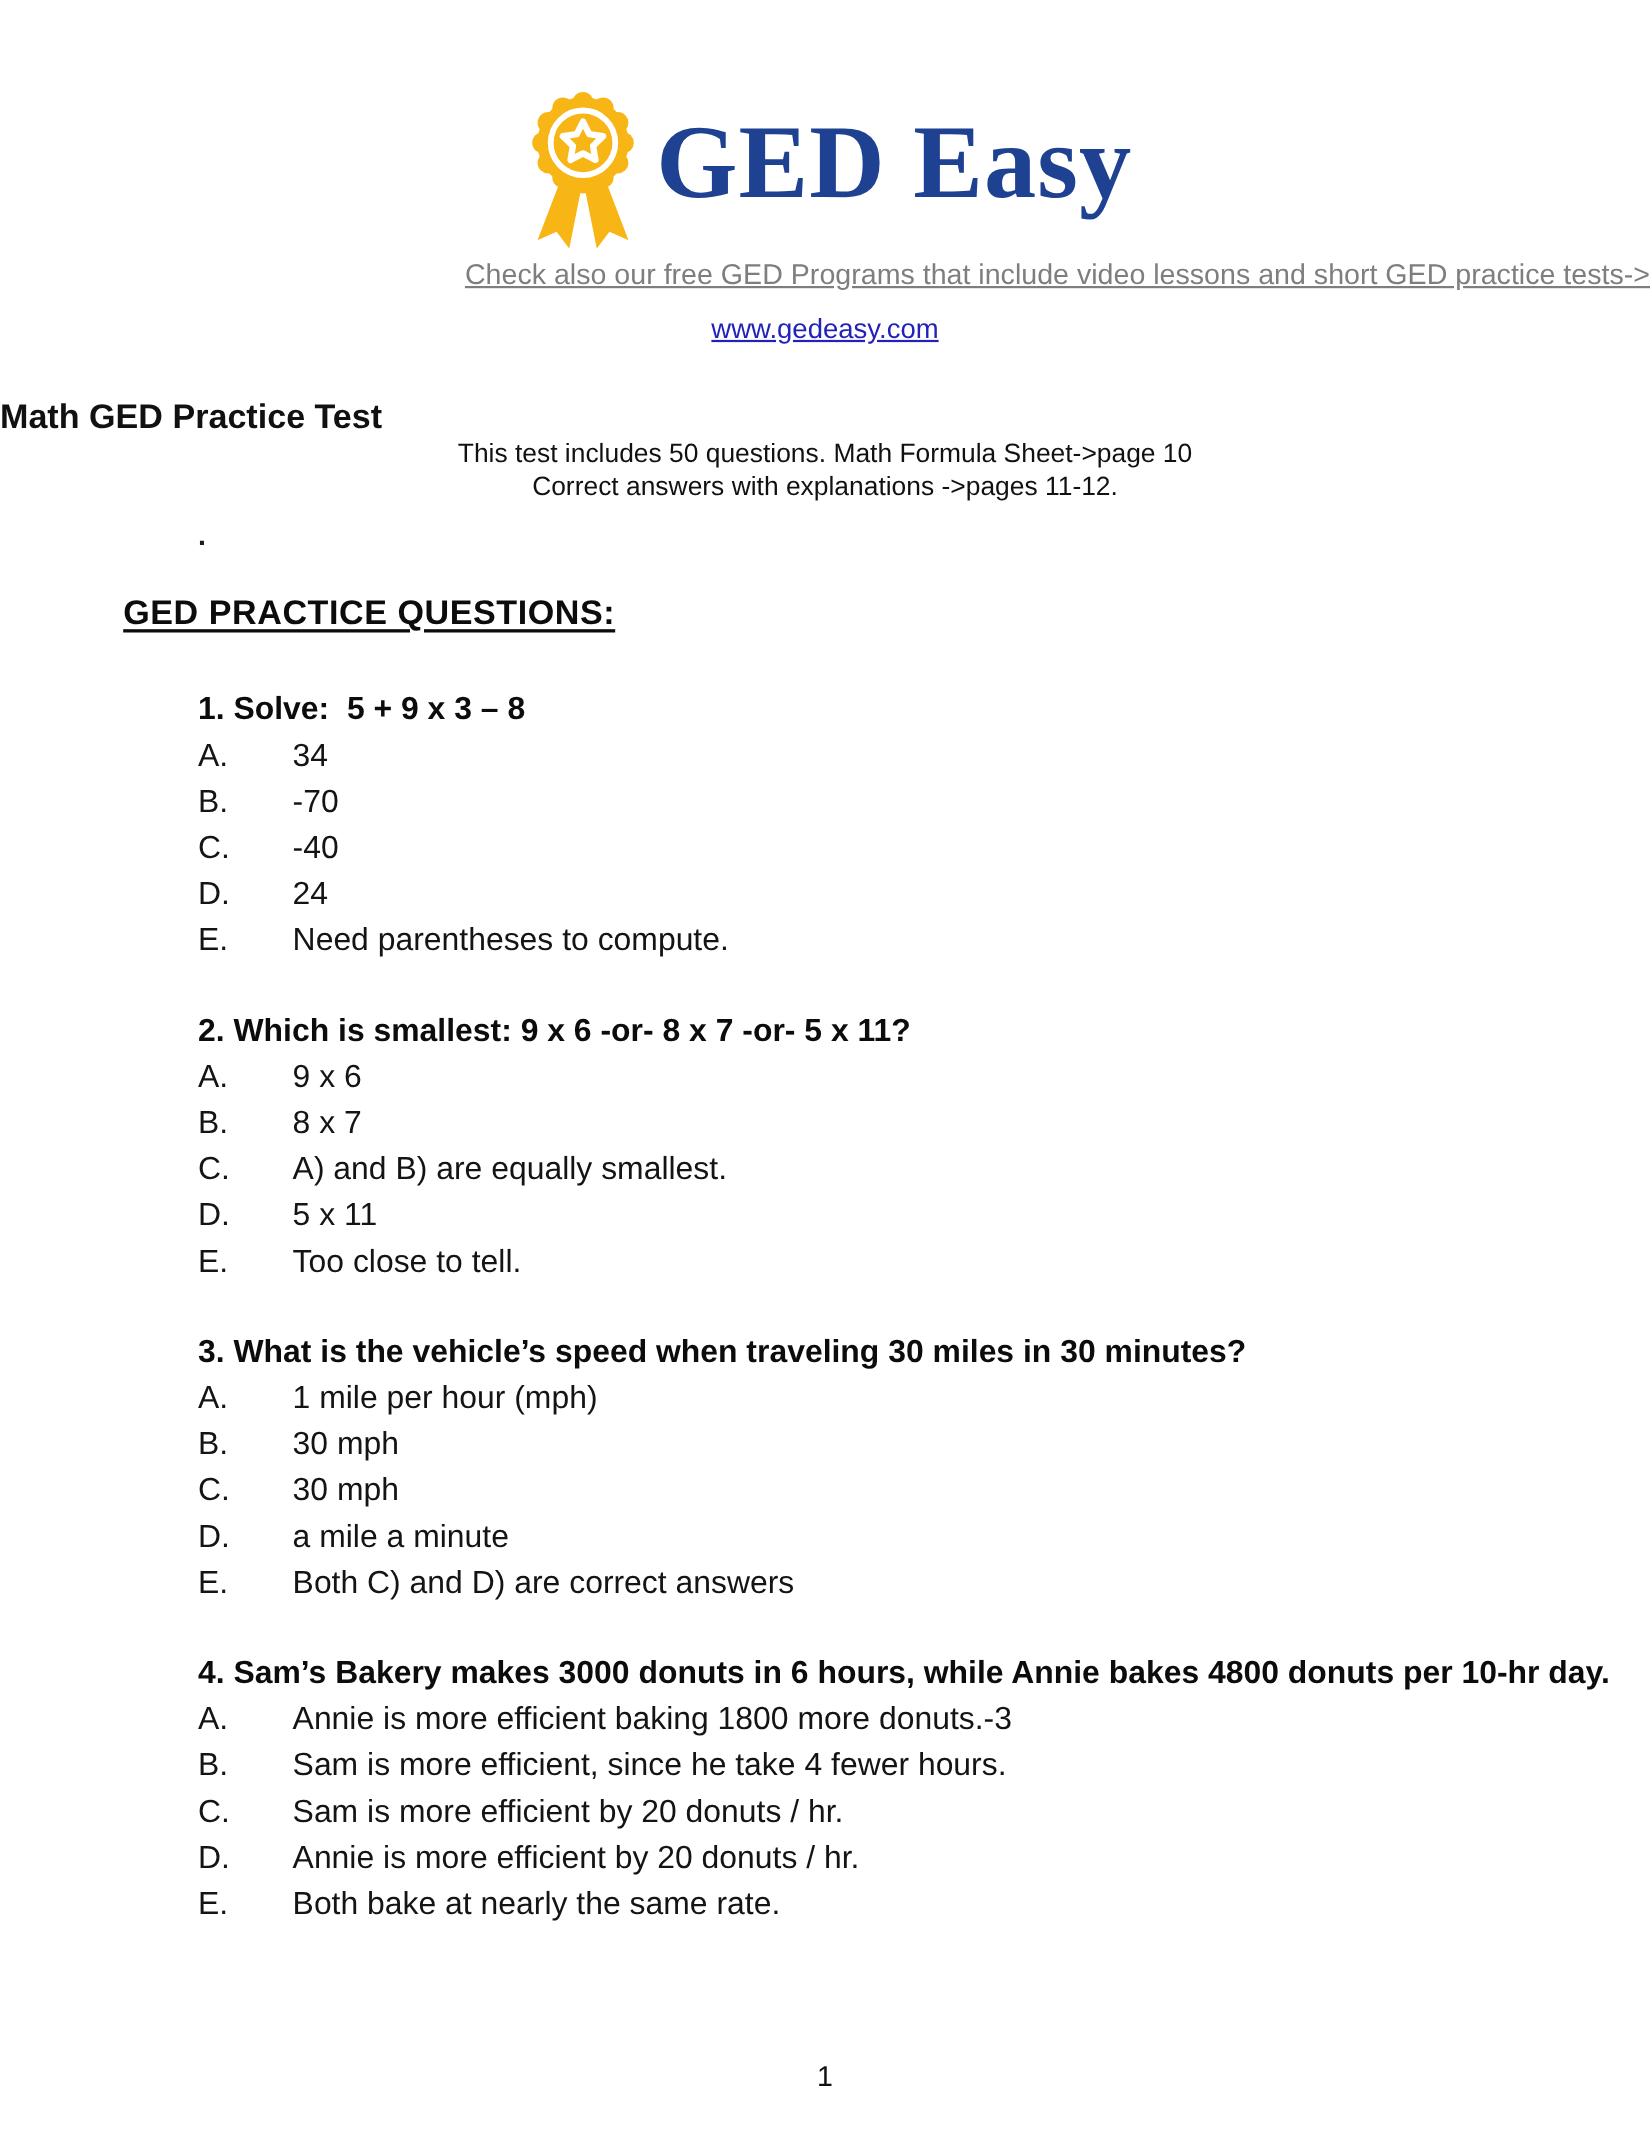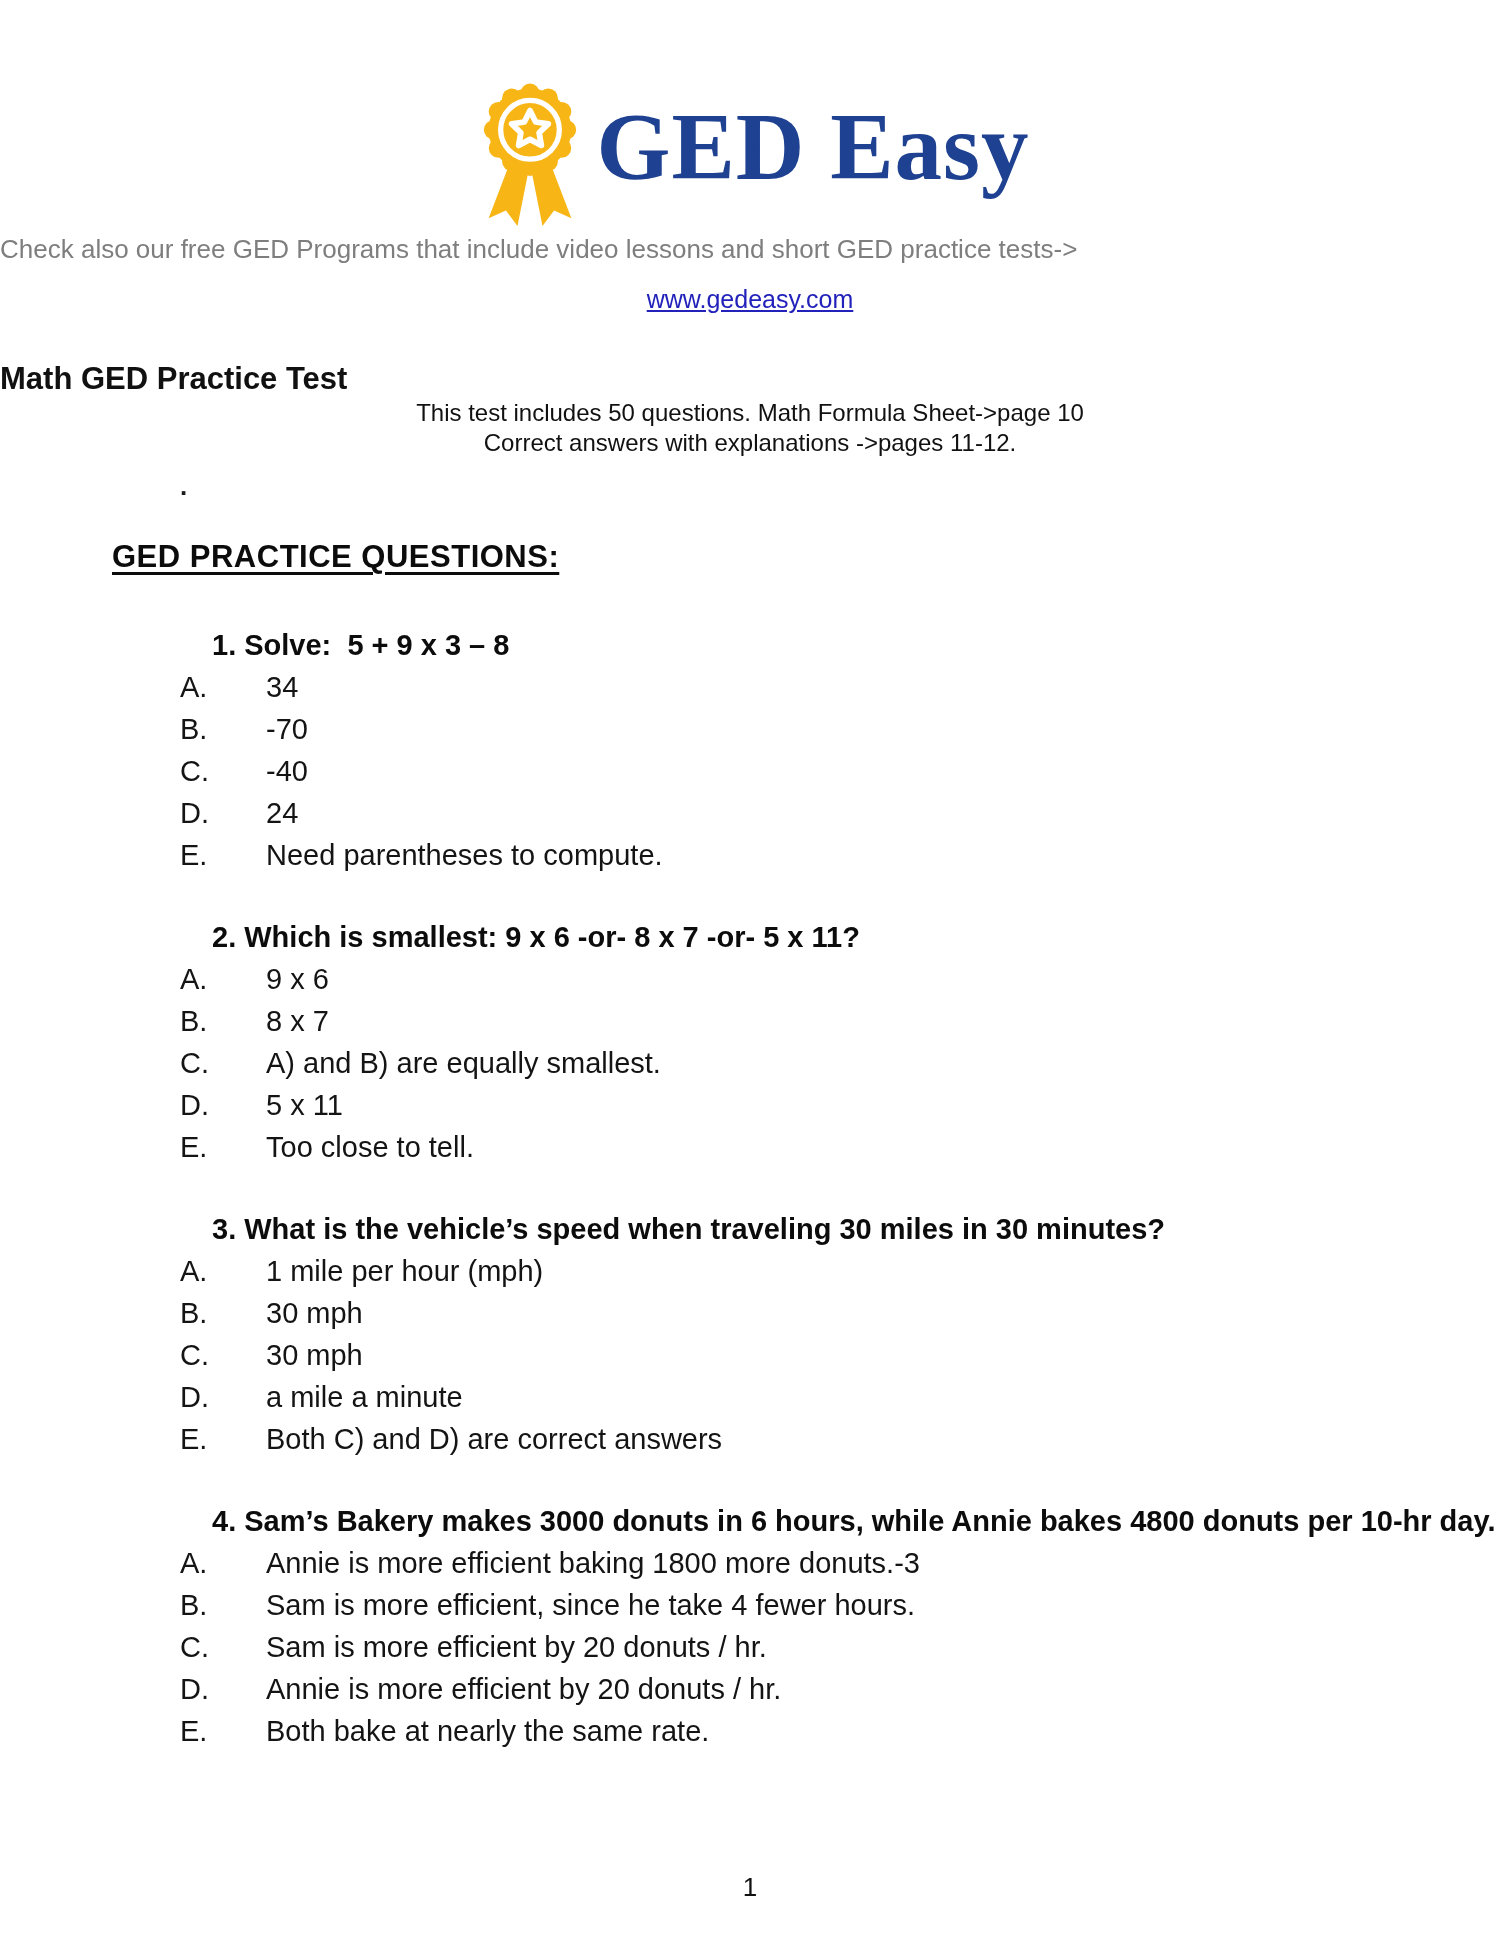--- a/index.html
+++ b/index.html
@@ -28,26 +28,27 @@
     font-weight: bold;
     color: var(--navy, #1e4191);
     font-size: 95px;
     line-height: 146px;
     margin-left: 8px;
     letter-spacing: 1px;
     white-space: pre;
   }
 
   .promo {
-    text-align: left;
+    text-align: right;
     color: var(--gray, #7e7e7e);
     font-size: 26px;
     line-height: 30px;
     margin-top: 4px;
     white-space: pre;
+    text-decoration: underline;
   }
   .link-line { text-align: center; margin-top: 20px; line-height: 30px; }
   .site-link {
     color: var(--link, #2222bb);
     font-size: 25px;
     text-decoration: underline;
     cursor: pointer;
   }
 
   .doc-title {
@@ -89,21 +90,20 @@
   }
 
   .question { margin-top: 40px; padding-left: 180px; }
   .question:first-child { margin-top: 46px; }
   .q-title {
     font-weight: bold;
     font-size: 29px;
     line-height: 42px;
     white-space: pre;
     color: #0c0c0c;
-    margin-left: 32px;
   }
   .opt {
     display: flex;
     font-size: 29px;
     line-height: 42px;
     white-space: pre;
     color: #141414;
   }
   .opt-letter { flex: 0 0 86px; width: 86px; }
 

